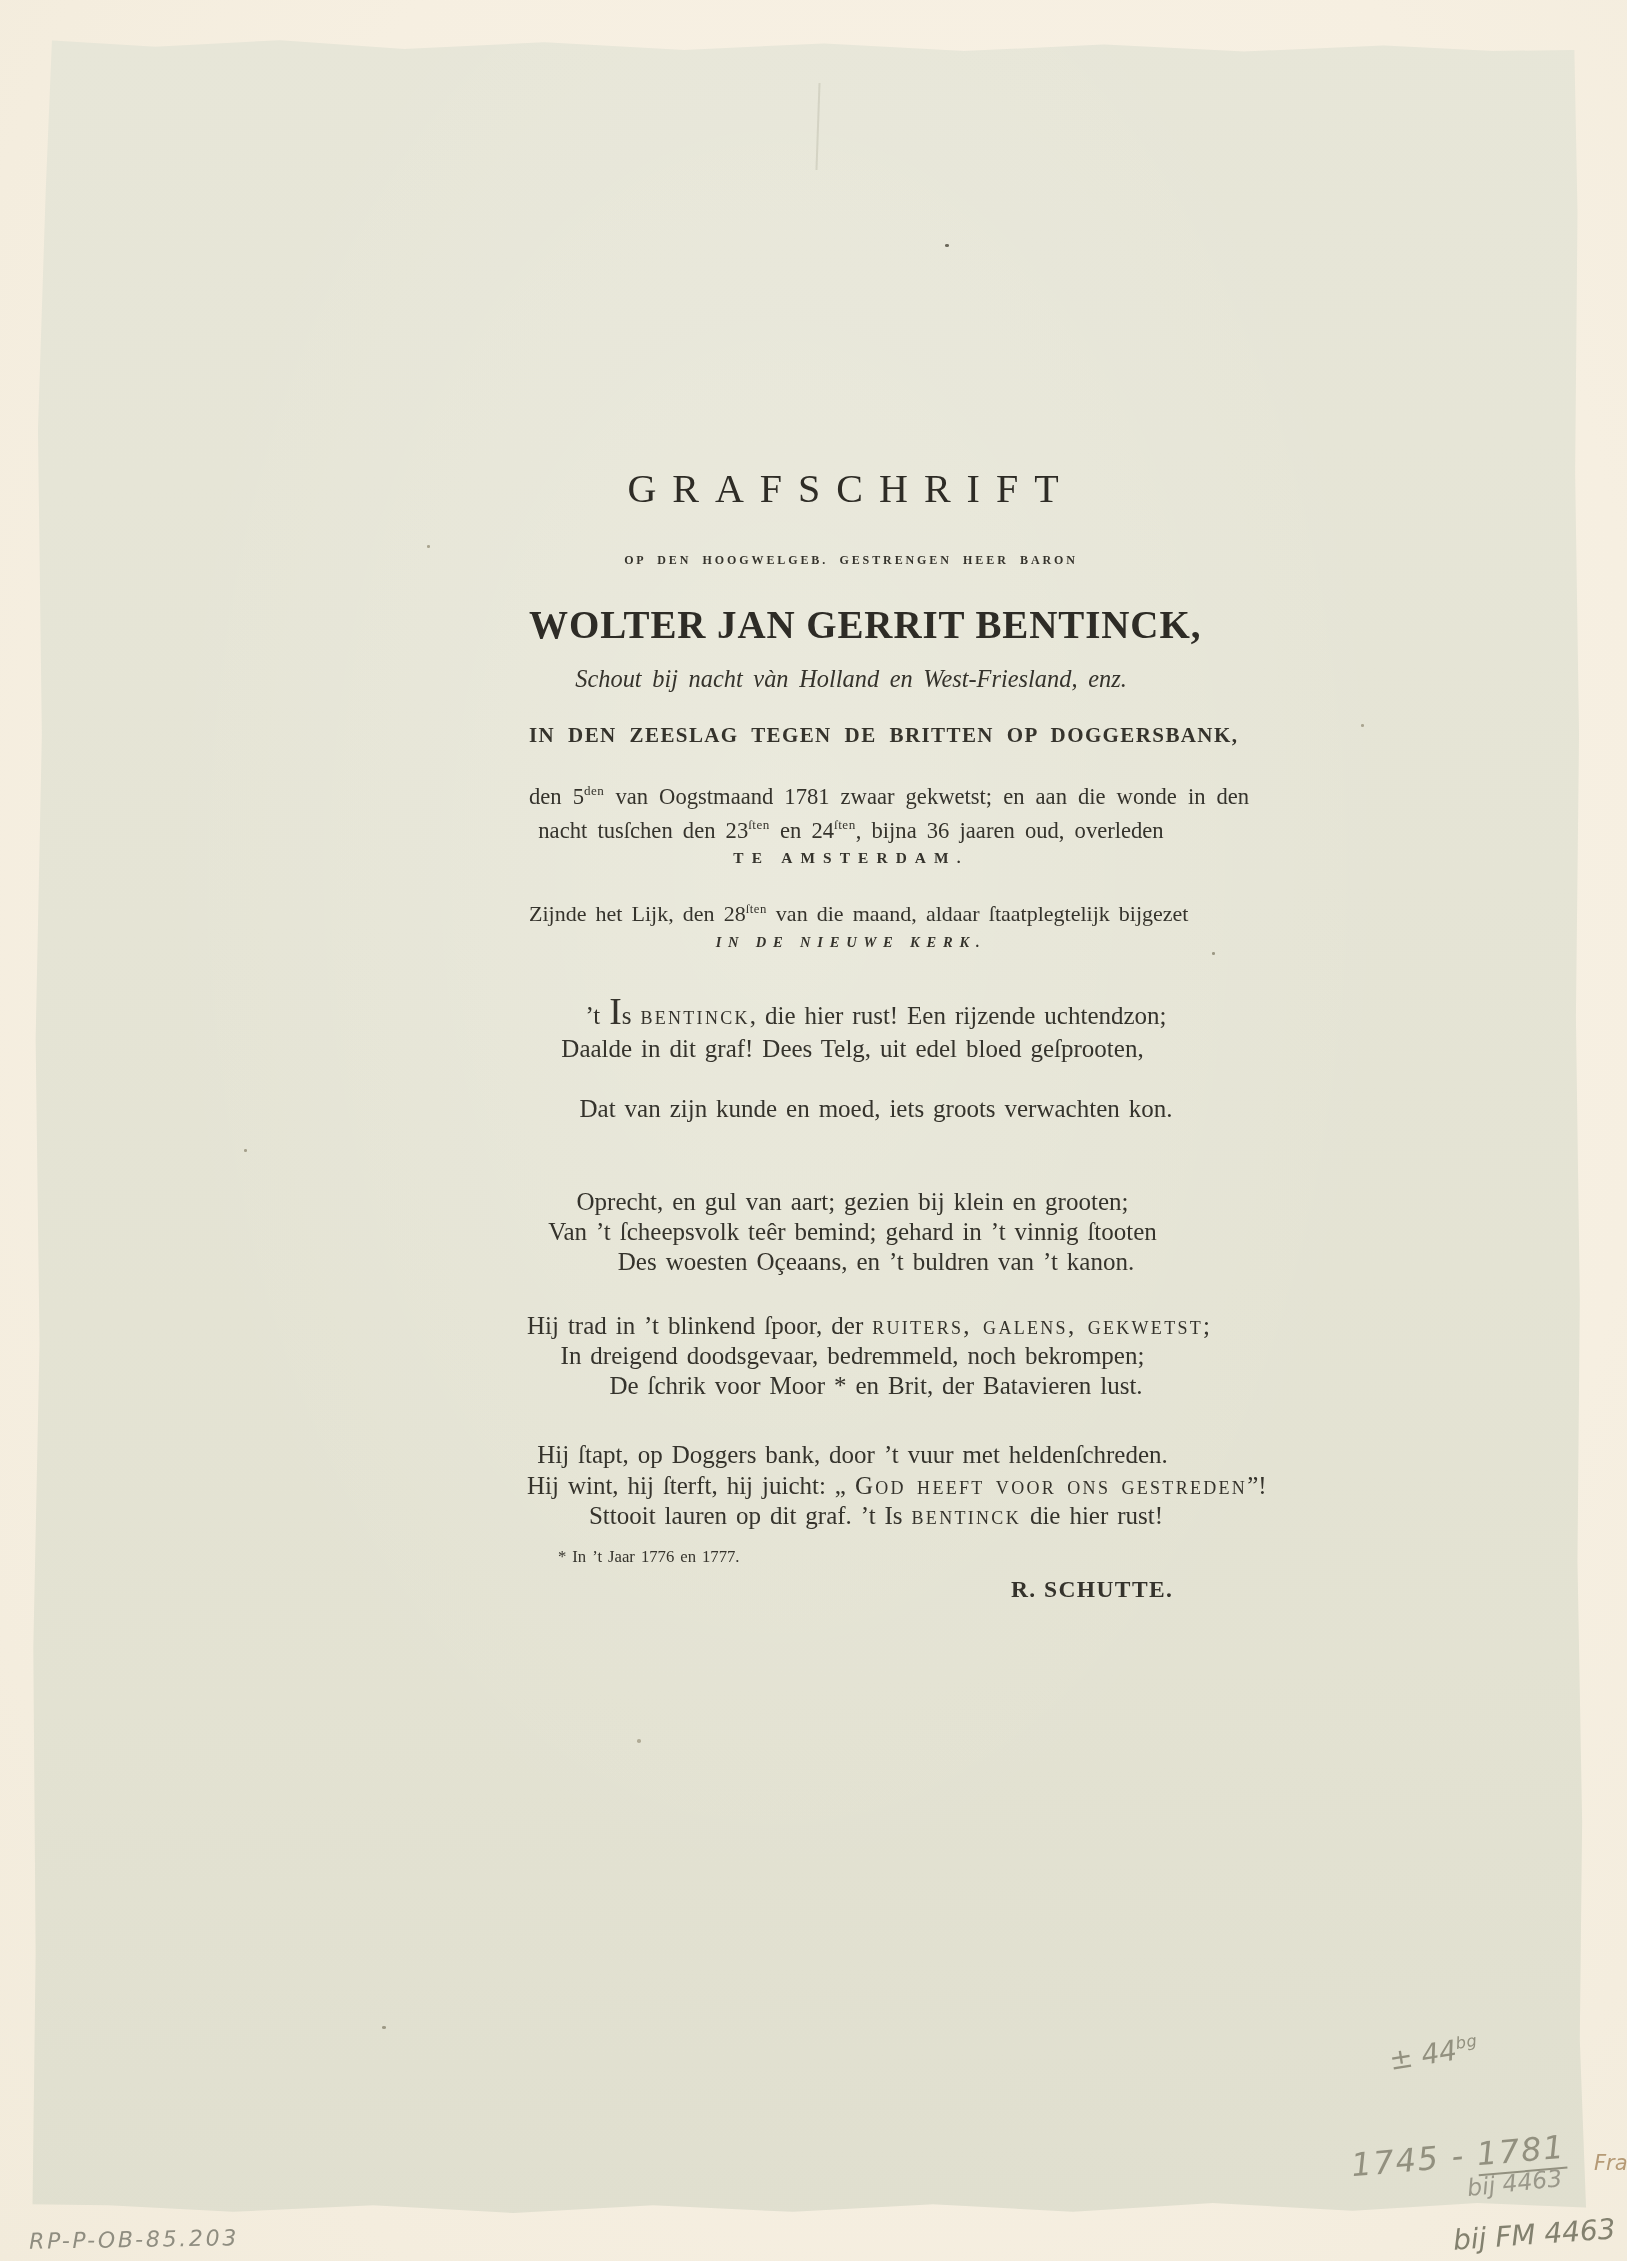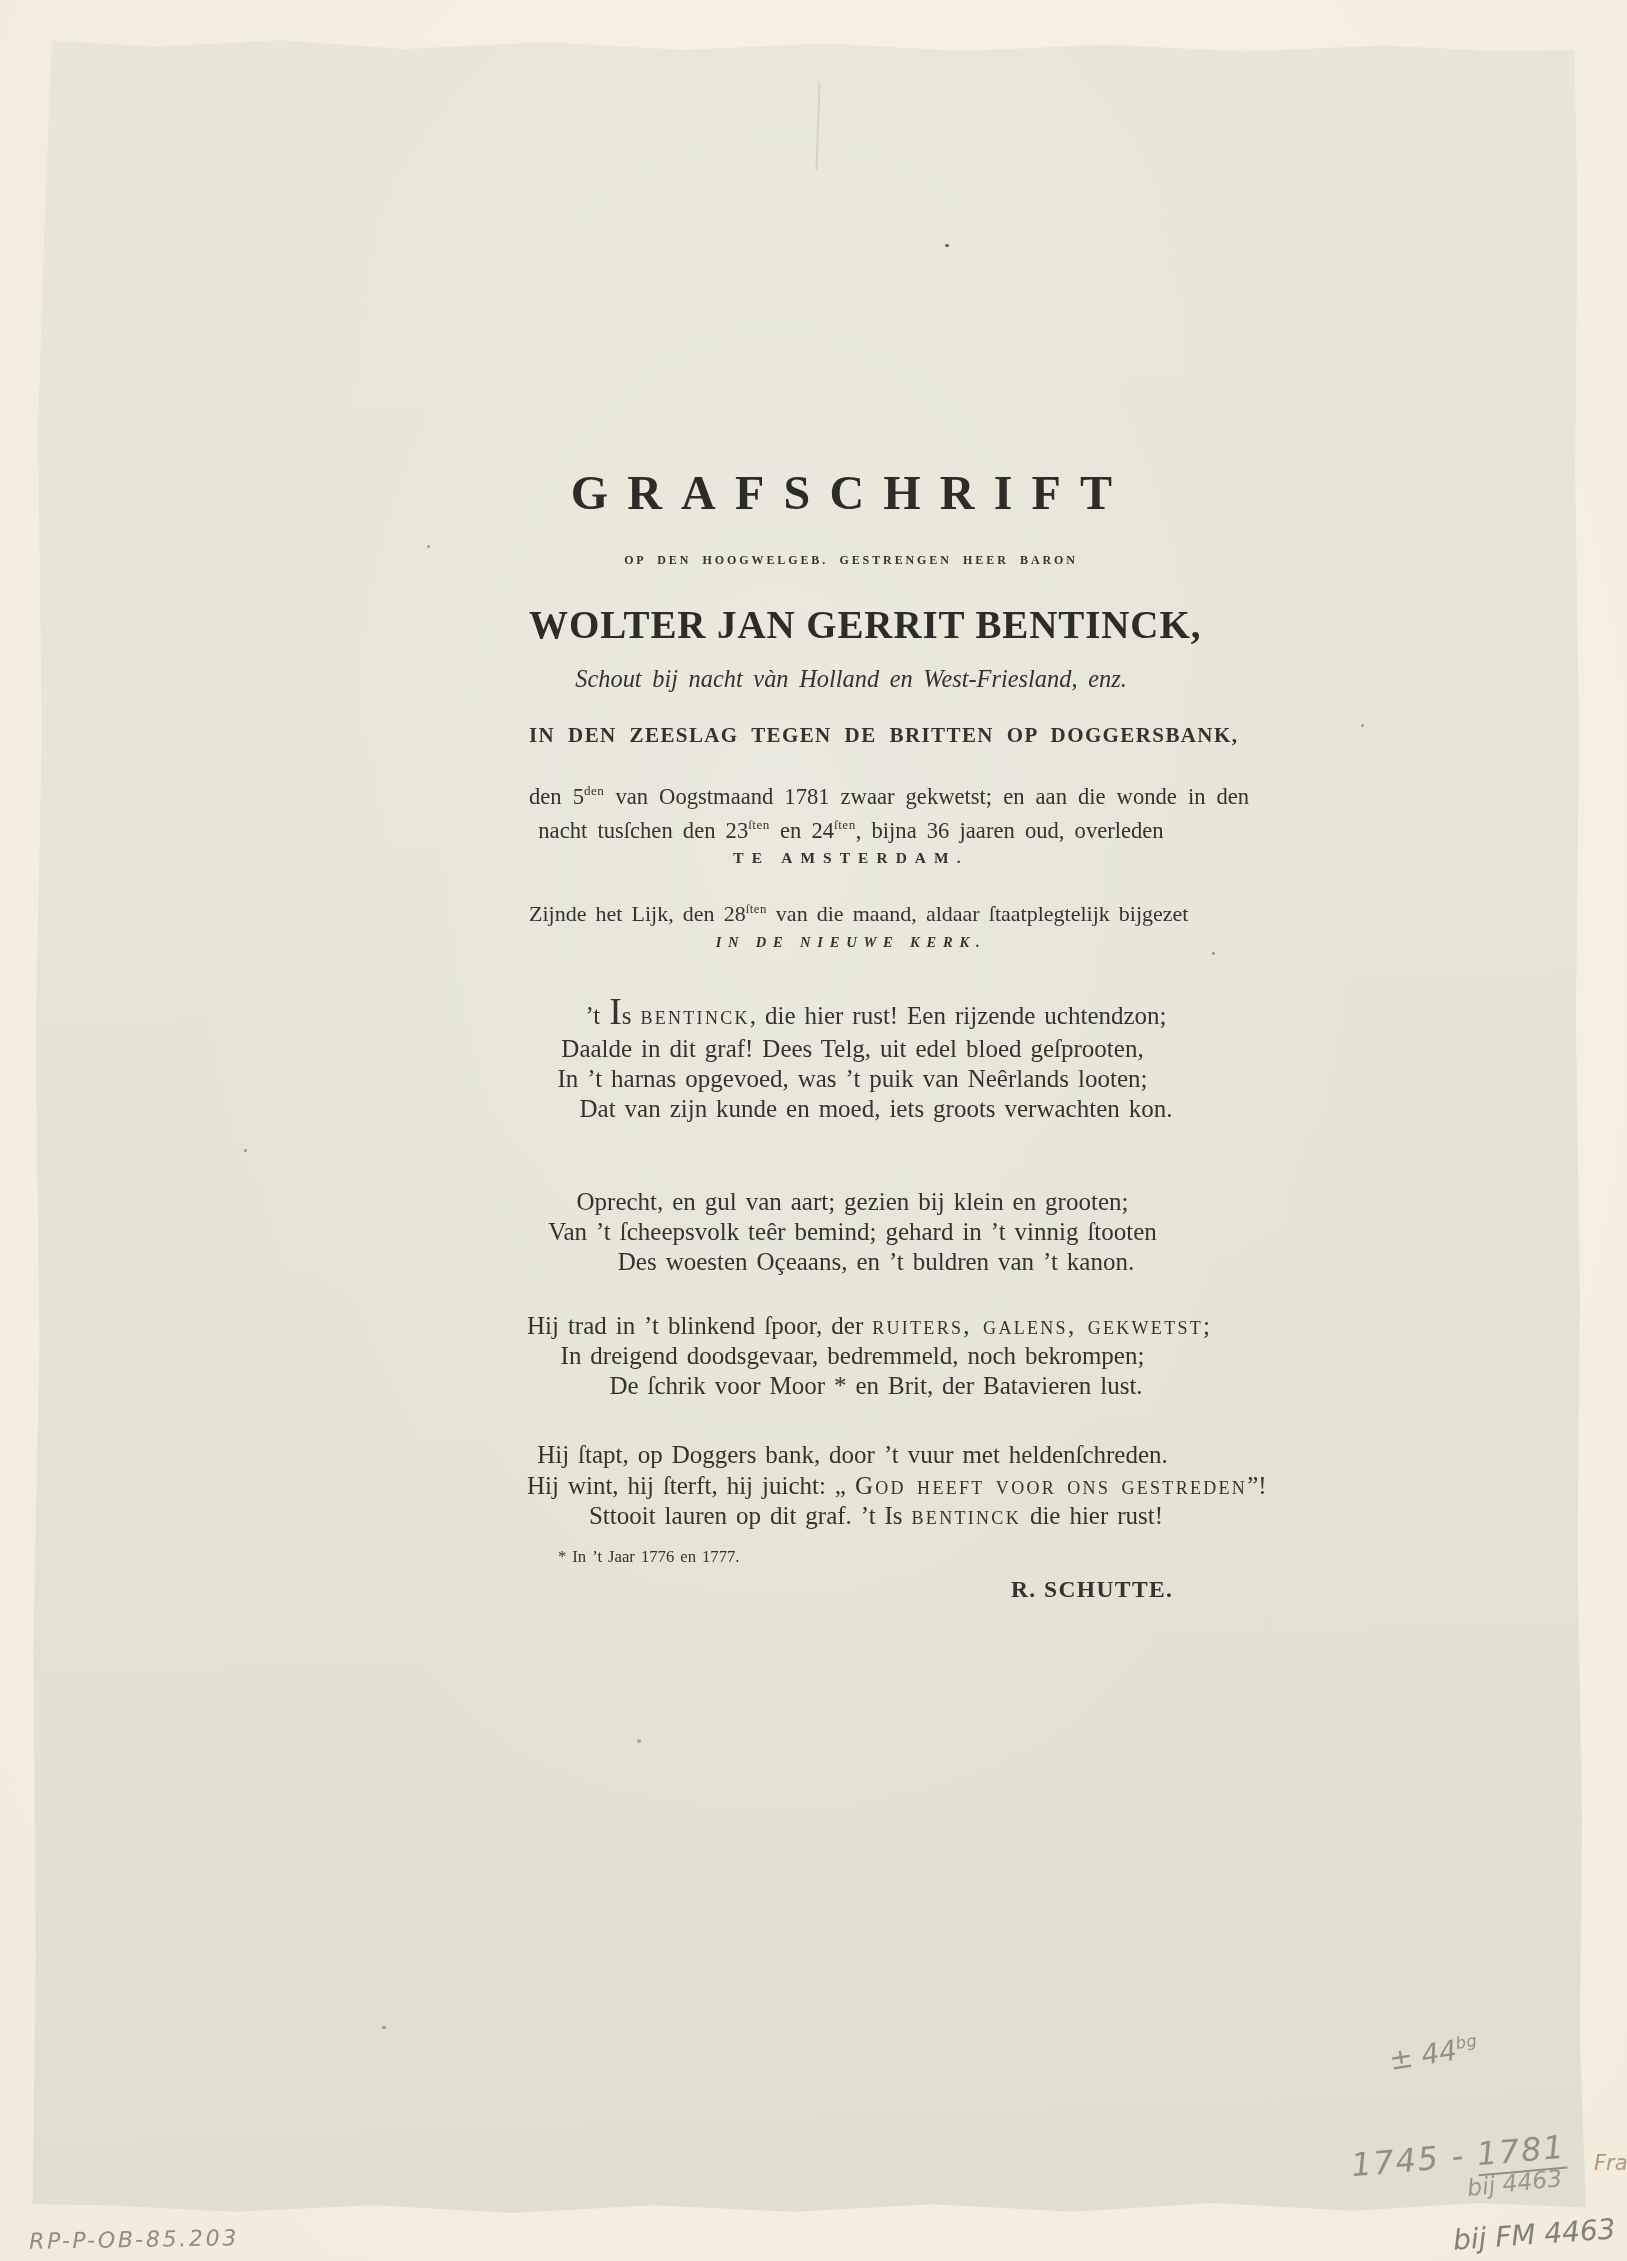--- a/index.html
+++ b/index.html
@@ -19,21 +19,21 @@
       93% 99.5%, 85% 99.85%, 76% 99.5%, 67% 99.9%, 58% 99.55%, 49% 99.9%,
       40% 99.6%, 31% 99.95%, 22% 99.6%, 13% 99.9%, 5% 99.6%, 0.1% 99.55%,
       0.3% 88%, 0.15% 74%, 0.55% 60%, 0.3% 46%, 0.7% 32%, 0.45% 18%, 0.95% 7%);
     filter:drop-shadow(3.6px 4.5px 6.3px rgba(110,100,78,.38));}
   .crease{position:absolute;background:rgba(120,118,98,.35);}
   .speck{position:absolute;border-radius:50%;}
   .content{position:absolute;inset:0;color:#35332c;}
   .line{position:absolute;white-space:nowrap;}
   .ctr{left:529px;width:644px;text-align:center;}
 
-  .l-title{top:465px;font-size:48px;letter-spacing:.40em;font-weight:700;color:#2e2c26;}
+  .l-title{top:465px;font-size:40px;letter-spacing:.40em;font-weight:400;color:#2e2c26;}
   .l-dedication{top:553px;font-size:12px;letter-spacing:2.9px;word-spacing:5.4px;font-weight:600;}
   .l-name{top:602px;font-size:39px;letter-spacing:0.9px;font-weight:600;color:#2e2c26;}
   .l-rank{top:665px;font-size:24.4px;font-style:italic;word-spacing:4.5px;}
   .l-battle{top:723px;font-size:21px;letter-spacing:1.4px;word-spacing:6.3px;font-weight:600;}
   .l-intro1{top:783px;font-size:22.6px;word-spacing:5.4px;}
   .l-intro2{top:817px;font-size:22.6px;word-spacing:4.5px;}
   .l-place{top:849px;font-size:15.4px;letter-spacing:8.1px;font-weight:600;}
   .l-burial{top:901px;font-size:22px;word-spacing:3.6px;}
   .l-church{top:934px;font-size:14.5px;letter-spacing:6.8px;font-weight:600;font-style:italic;}
 
@@ -85,21 +85,20 @@
     <div class="line ctr l-rank">Schout bij nacht vàn Holland en West-Friesland, enz.</div>
     <div class="line ctr l-battle">IN DEN ZEESLAG TEGEN DE BRITTEN OP DOGGERSBANK,</div>
     <div class="line ctr l-intro1"><span>den  5</span><span class="run-sup">den</span><span> van Oogstmaand 1781 zwaar gekwetst; en aan die wonde in den</span></div>
     <div class="line ctr l-intro2"><span>nacht tusſchen den 23</span><span class="run-sup">ſten</span><span> en 24</span><span class="run-sup">ſten</span><span>, bijna 36 jaaren oud, overleden</span></div>
     <div class="line ctr l-place">TE AMSTERDAM.</div>
     <div class="line ctr l-burial"><span>Zijnde het Lijk, den 28</span><span class="run-sup">ſten</span><span> van die maand, aldaar ſtaatplegtelijk bijgezet</span></div>
     <div class="line ctr l-church">IN DE NIEUWE KERK.</div>
 
     <div class="line poem pl1 ind"><span>’t </span><span class="run-bigI">I</span><span>s </span><span class="run-sc">bentinck</span><span>, die hier rust!  Een rijzende uchtendzon;</span></div>
     <div class="line poem pl2"><span>Daalde in dit graf!  Dees Telg, uit edel bloed geſprooten,</span></div>
-    <div class="line poem pl3"><span>In ’t harnas opgevoed, was ’t puik van Neêrlands looten;</span></div>
     <div class="line poem pl4 ind"><span>Dat van zijn kunde en moed, iets groots verwachten kon.</span></div>
     <div class="line poem pl6"><span>Oprecht, en gul van aart; gezien bij klein en grooten;</span></div>
     <div class="line poem pl7"><span>Van ’t ſcheepsvolk teêr bemind; gehard in ’t vinnig ſtooten</span></div>
     <div class="line poem pl8 ind"><span>Des woesten Oçeaans, en ’t buldren van ’t kanon.</span></div>
     <div class="line poem pl9"><span>Hij trad in ’t blinkend ſpoor, der </span><span class="run-sc">ruiters, galens, gekwetst</span><span>;</span></div>
     <div class="line poem pl10"><span>In dreigend doodsgevaar, bedremmeld, noch bekrompen;</span></div>
     <div class="line poem pl11 ind"><span>De ſchrik voor Moor * en Brit, der Batavieren lust.</span></div>
     <div class="line poem pl12"><span>Hij ſtapt, op Doggers bank, door ’t vuur met heldenſchreden.</span></div>
     <div class="line poem pl13"><span>Hij wint, hij ſterft, hij juicht: „ </span><span class="run-sc">God heeft voor ons gestreden</span><span>”!</span></div>
     <div class="line poem pl14 ind"><span>Sttooit lauren op dit graf.  ’t Is </span><span class="run-sc">bentinck</span><span> die hier rust!</span></div>

